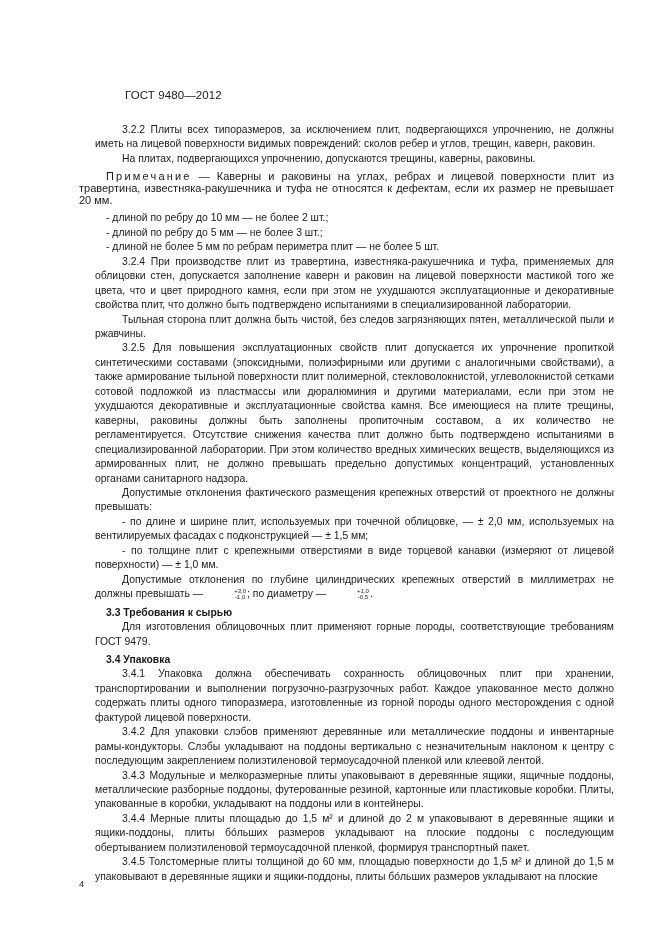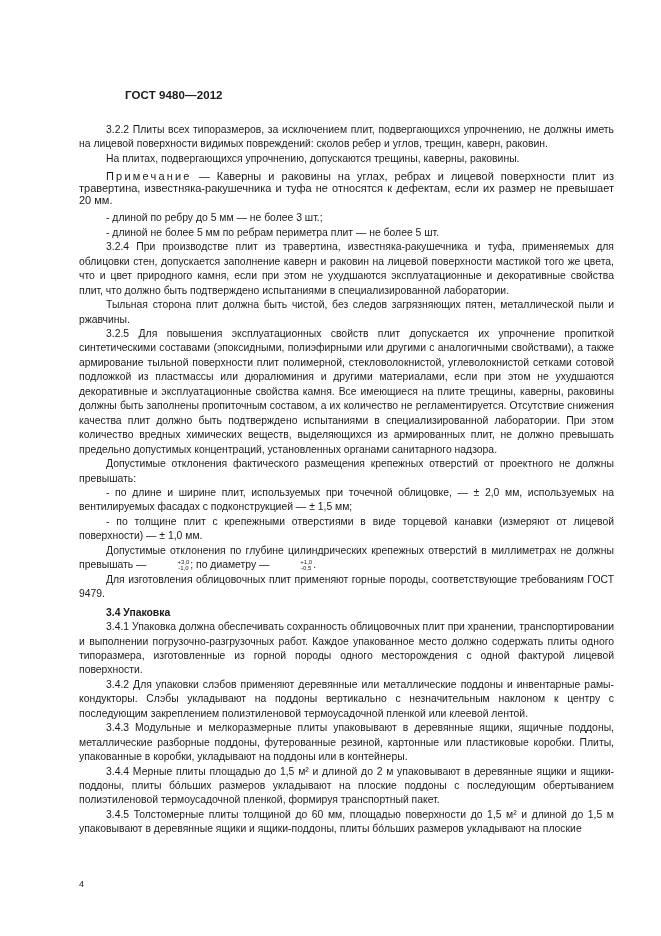--- a/index.html
+++ b/index.html
@@ -1,54 +1,56 @@
 <!DOCTYPE html>
 <html><head>
 <meta charset="utf-8">
 <style>
   html, body { margin:0; padding:0; background:#ffffff; }
   body { width:661px; height:936px; position:relative; overflow:hidden;
          font-family:"Liberation Sans", sans-serif; color:#1a1a1a; }
   .page { position:absolute; left:79px; top:0; width:535px; }
-  .hdr { position:absolute; top:89px; left:0; font-weight:bold; font-size:11.5px; letter-spacing:0.1px;padding-left:46px; }
+  .hdr { position:absolute; top:89px; left:0; font-weight:normal; font-size:11.5px; letter-spacing:0.1px;padding-left:46px; }
   .body { position:absolute; top:123px; left:0; width:535px; font-size:10.4px; line-height:14.45px; }
   p { margin:0; text-align:justify; }
-  .ind { text-indent:27px; }
+  .ind { text-indent:27px;margin-left:16px; }
   .li { padding-left:27px; text-indent:0; }
   .note { font-size:11px; line-height:12px; text-indent:27px; text-align:justify; margin:4px 0 5px 0; }
   .sp { letter-spacing:2.2px; }
   .h { font-weight:bold; text-indent:27px; margin-top:4px; }
   .frac { display:inline-block; vertical-align:middle; font-size:6px; line-height:6.5px; text-align:center; margin:0 1px; }
   .frac span { display:block; }
   .pg { position:absolute; top:879px; left:0; font-size:9px; }
 </style>
 </head>
 <body>
 
 <div class="page">
   <div class="hdr">ГОСТ 9480—2012</div>
 
   <div class="body">
     <p class="ind">3.2.2  Плиты всех типоразмеров, за исключением плит, подвергающихся упрочнению, не должны иметь на лицевой поверхности видимых повреждений: сколов ребер и углов, трещин, каверн, раковин.</p>
     <p class="ind">На плитах, подвергающихся упрочнению, допускаются трещины, каверны, раковины.</p>
     <p class="note"><span class="sp">Примечание</span><span> — Каверны и раковины на углах, ребрах и лицевой поверхности плит из травертина, известняка-ракушечника и туфа не относятся к дефектам, если их размер не превышает 20 мм.</span></p>
 
+    <p class="li">-  длиной по ребру до 10 мм — не более 2 шт.;</p>
     <p class="li">-  длиной по ребру до 5 мм — не более 3 шт.;</p>
     <p class="li">-  длиной не более 5 мм по ребрам периметра плит — не более 5 шт.</p>
 
     <p class="ind">3.2.4  При производстве плит из травертина, известняка-ракушечника и туфа, применяемых для облицовки стен, допускается заполнение каверн и раковин на лицевой поверхности мастикой того же цвета, что и цвет природного камня, если при этом не ухудшаются эксплуатационные и декоративные свойства плит, что должно быть подтверждено испытаниями в специализированной лаборатории.</p>
     <p class="ind">Тыльная сторона плит должна быть чистой, без следов загрязняющих пятен, металлической пыли и ржавчины.</p>
 
     <p class="ind">3.2.5  Для повышения эксплуатационных свойств плит допускается их упрочнение пропиткой синтетическими составами (эпоксидными, полиэфирными или другими с аналогичными свойствами), а также армирование тыльной поверхности плит полимерной, стекловолокнистой, углеволокнистой сетками сотовой подложкой из пластмассы или дюралюминия и другими материалами, если при этом не ухудшаются декоративные и эксплуатационные свойства камня. Все имеющиеся на плите трещины, каверны, раковины должны быть заполнены пропиточным составом, а их количество не регламентируется. Отсутствие снижения качества плит должно быть подтверждено испытаниями в специализированной лаборатории. При этом количество вредных химических веществ, выделяющихся из армированных плит, не должно превышать предельно допустимых концентраций, установленных органами санитарного надзора.</p>
 
     <p class="ind">Допустимые отклонения фактического размещения крепежных отверстий от проектного не должны превышать:</p>
     <p class="ind">-  по длине и ширине плит, используемых при точечной облицовке, — ±  2,0 мм, используемых на вентилируемых фасадах с подконструкцией — ± 1,5 мм;</p>
     <p class="ind">-  по толщине плит с крепежными отверстиями в виде торцевой канавки (измеряют от лицевой поверхности) — ± 1,0 мм.</p>
     <p class="ind"><span>Допустимые отклонения по глубине цилиндрических крепежных отверстий в миллиметрах не должны превышать — </span><span class="frac"><span>+3,0</span><span>-1,0</span></span><span>; по диаметру — </span><span class="frac"><span>+1,0</span><span>-0,5</span></span><span>.</span></p>
 
+    <p class="h">3.3  Требования к сырью</p>
     <p class="ind">Для изготовления облицовочных плит применяют горные породы, соответствующие требованиям ГОСТ 9479.</p>
 
     <p class="h">3.4  Упаковка</p>
     <p class="ind">3.4.1  Упаковка должна обеспечивать сохранность облицовочных плит при хранении, транспортировании и выполнении погрузочно-разгрузочных работ. Каждое упакованное место должно содержать плиты одного типоразмера, изготовленные из горной породы одного месторождения с одной фактурой лицевой поверхности.</p>
     <p class="ind">3.4.2  Для упаковки слэбов применяют деревянные или металлические поддоны и инвентарные рамы-кондукторы. Слэбы укладывают на поддоны вертикально с незначительным наклоном к центру с последующим закреплением полиэтиленовой термоусадочной пленкой или клеевой лентой.</p>
     <p class="ind">3.4.3  Модульные и мелкоразмерные плиты упаковывают в деревянные ящики, ящичные поддоны, металлические разборные поддоны, футерованные резиной, картонные или пластиковые коробки. Плиты, упакованные в коробки, укладывают на поддоны или в контейнеры.</p>
     <p class="ind">3.4.4  Мерные плиты площадью до 1,5 м² и длиной до 2 м упаковывают в деревянные ящики и ящики-поддоны, плиты бóльших размеров укладывают на плоские поддоны с последующим обертыванием полиэтиленовой термоусадочной пленкой, формируя транспортный пакет.</p>
     <p class="ind">3.4.5  Толстомерные плиты толщиной до 60 мм, площадью поверхности до 1,5 м² и длиной до 1,5 м упаковывают в деревянные ящики и ящики-поддоны, плиты бóльших размеров укладывают на плоские</p>
   </div>
 

